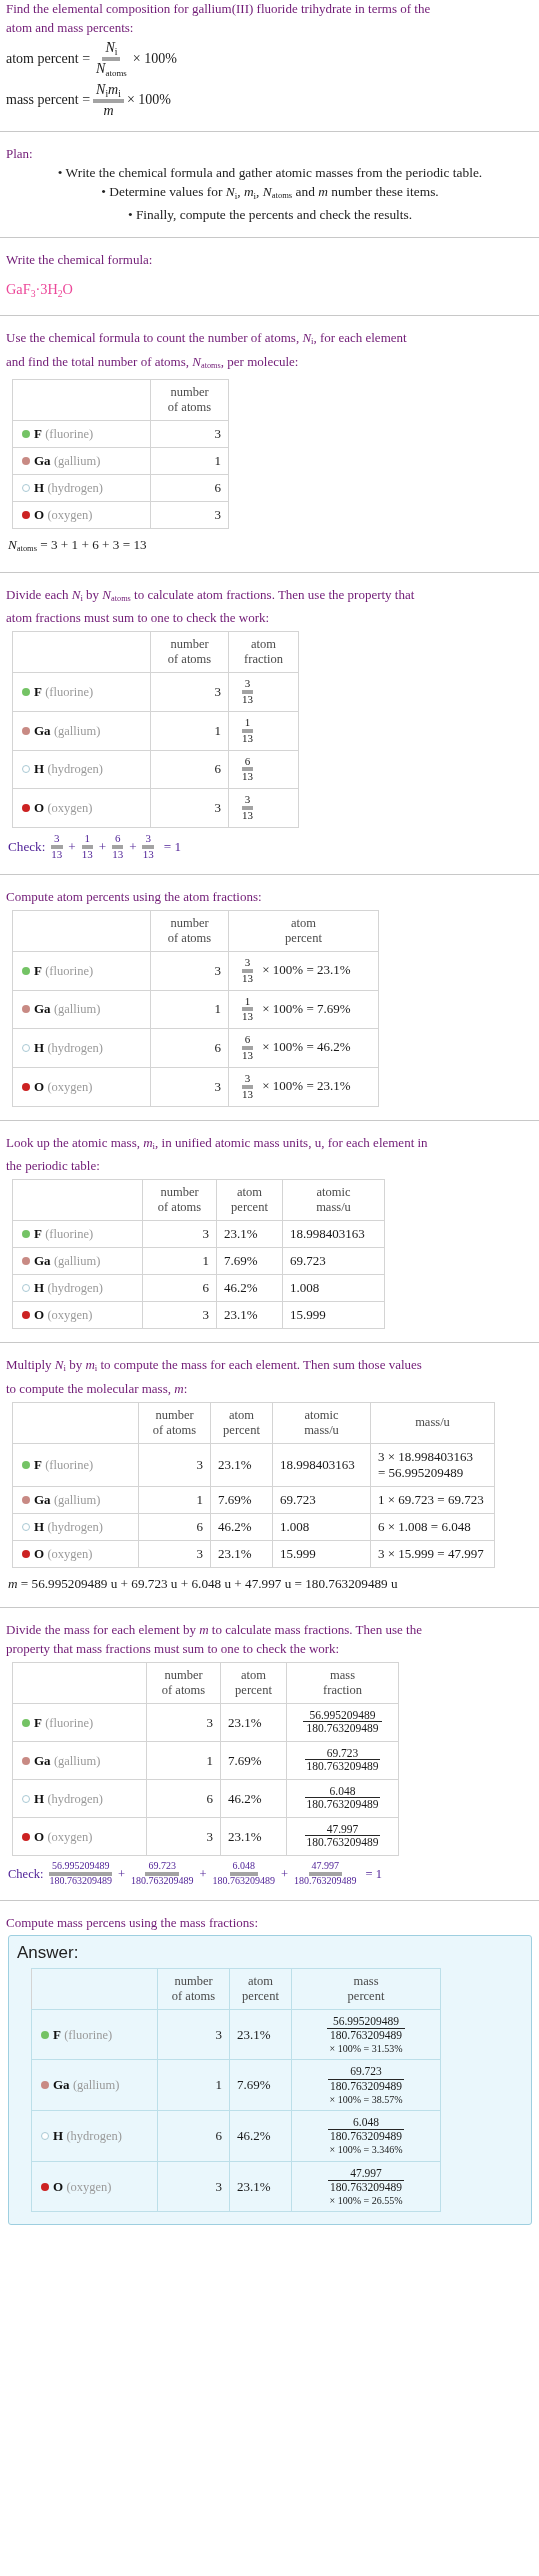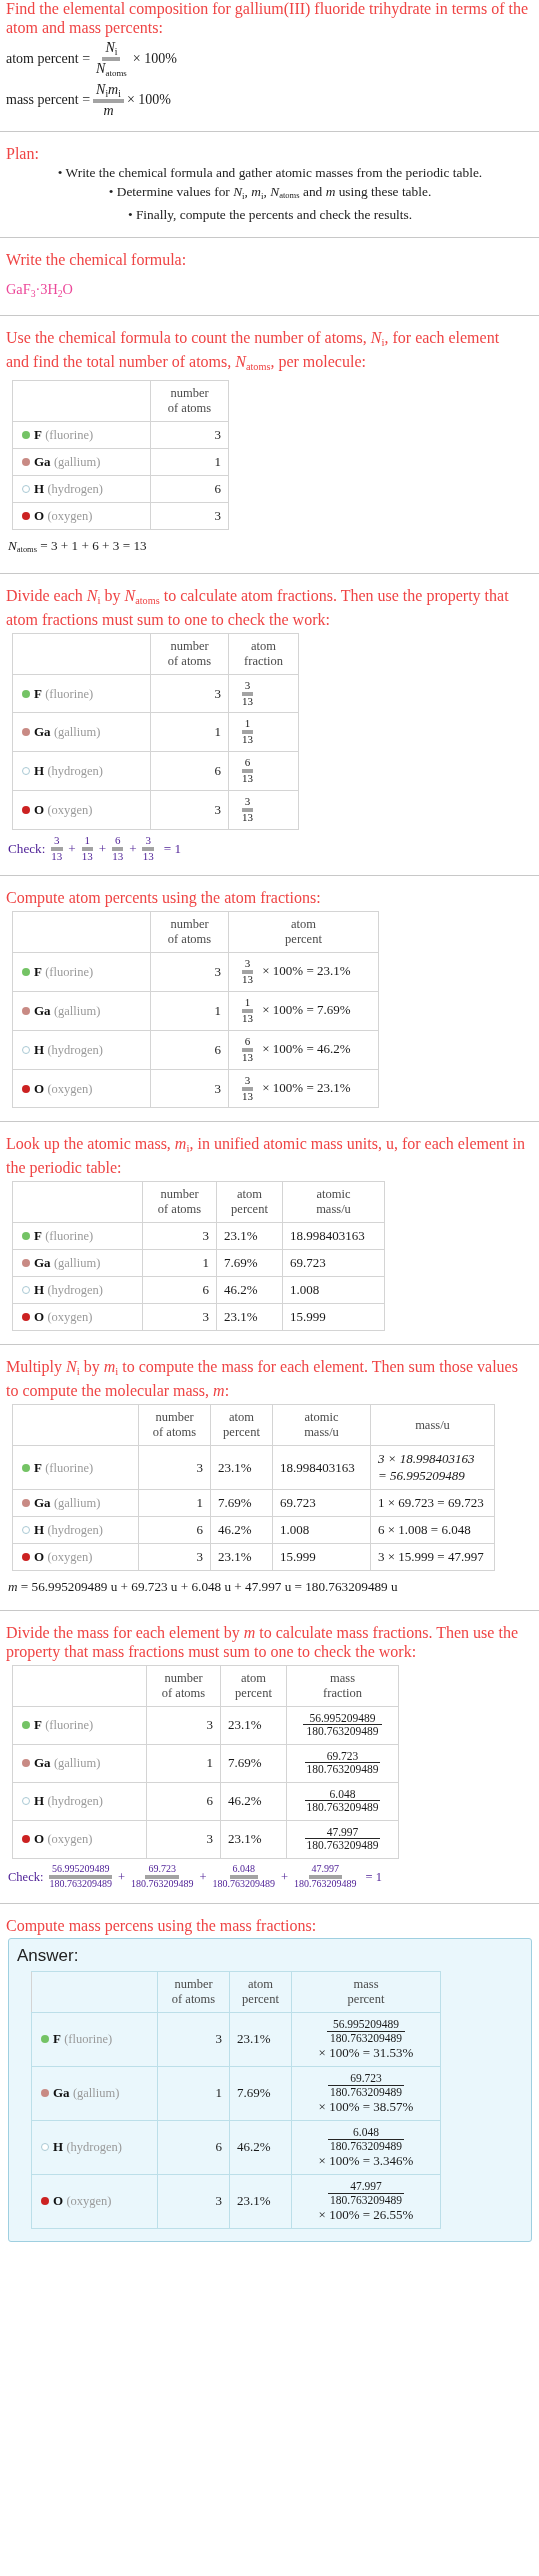--- a/index.html
+++ b/index.html
@@ -7,22 +7,22 @@
     width:540px;
     background:#ffffff;
     font-family:"Liberation Serif", serif;
     color:#202020;
     -webkit-font-smoothing:antialiased;
   }
   .page{width:540px;box-sizing:border-box;}
   .section{padding:0 6px;}
   .hr{height:1px;background:#c8c8c8;margin:13px 0 13px 0;width:100%;}
   .prompt{
-    color:#ef4444;
-    font-size:16px;
+    color:#701a75;
+    font-size:13px;
     line-height:17px;
     margin:0 0 2px 0;
   }
   .stmt{
     color:#ec4899;
     font-size:13.4px;
     line-height:18px;
     margin:12px 0;
   }
   .bullets{margin:2px 0 0 0;}
@@ -106,21 +106,21 @@
   .answer-label{
     font-family:"Liberation Sans",sans-serif;
     font-size:17px;color:#222;margin-bottom:4px;
   }
   .answer-box table.chem td{border-color:#bcdfe9;}
   .answer-box table.chem{margin-left:14px;}
   .mp-cell{white-space:nowrap;line-height:1.15;text-align:center;}
   .mp-frac{display:inline-block;text-align:center;}
   .mp-frac .num{border-bottom:1px solid #262626;padding:0 6px;font-size:11.5px;}
   .mp-frac .den{padding:0 2px;font-size:11.5px;}
-  .mp-tail{font-size:13px;white-space:nowrap;}
+  .mp-tail{font-size:10px;white-space:nowrap;}
   .nowrap{white-space:nowrap;}
 </style>
 </head>
 <body>
 
 <div class="page">
 
   <div class="section">
     <div class="prompt">Find the elemental composition for gallium(III) fluoride trihydrate in terms of the</div>
     <div class="prompt">atom and mass percents:</div>
@@ -144,21 +144,21 @@
     </div>
   </div>
 
   <div class="hr"></div>
 
   <div class="section">
     <div class="prompt">Plan:</div>
     <div class="bullets">
       <div>• Write the chemical formula and gather atomic masses from the periodic table.</div>
       <div>
-        <span>• Determine values for </span><i class="v">N</i><sub>i</sub>, <i class="v">m</i><sub>i</sub>, <i class="v">N</i><span class="sub-rm">atoms</span><span> and </span><i class="v">m</i><span> using these table.</span>
+        <span>• Determine values for </span><i class="v">N</i><sub>i</sub>, <i class="v">m</i><sub>i</sub>, <i class="v">N</i><span class="sub-rm">atoms</span><span> and </span><i class="v">m</i><span> number these items.</span>
       </div>
       <div>• Finally, compute the percents and check the results.</div>
     </div>
   </div>
 
   <div class="hr"></div>
 
   <div class="section">
     <div class="prompt">Write the chemical formula:</div>
     <div class="stmt" style="font-size:14.3px;">
@@ -440,21 +440,21 @@
           <span>mass/u</span>
         </td>
       </tr>
         </thead>
       <tbody>
         <tr>
           <td class="el-cell"><span class="dot" style="background:#74c365;"></span><span class="sym">F</span> <span class="nm">(fluorine)</span></td>
           <td class="num-cell">3</td>
           <td class="lft">23.1%</td>
           <td class="lft nowrap">18.998403163</td>
-          <td class="lft" style="line-height:1.25;font-style:italic;">
+          <td class="lft" style="line-height:1.25;">
             <span class="nowrap">3 × 18.998403163</span><br><span class="nowrap">= 56.995209489</span>
           </td>
         </tr>
         <tr>
           <td class="el-cell"><span class="dot" style="background:#c88a84;"></span><span class="sym">Ga</span> <span class="nm">(gallium)</span></td>
           <td class="num-cell">1</td>
           <td class="lft">7.69%</td>
           <td class="lft nowrap">69.723</td>
           <td class="lft nowrap">1 × 69.723 = 69.723</td>
         </tr>

